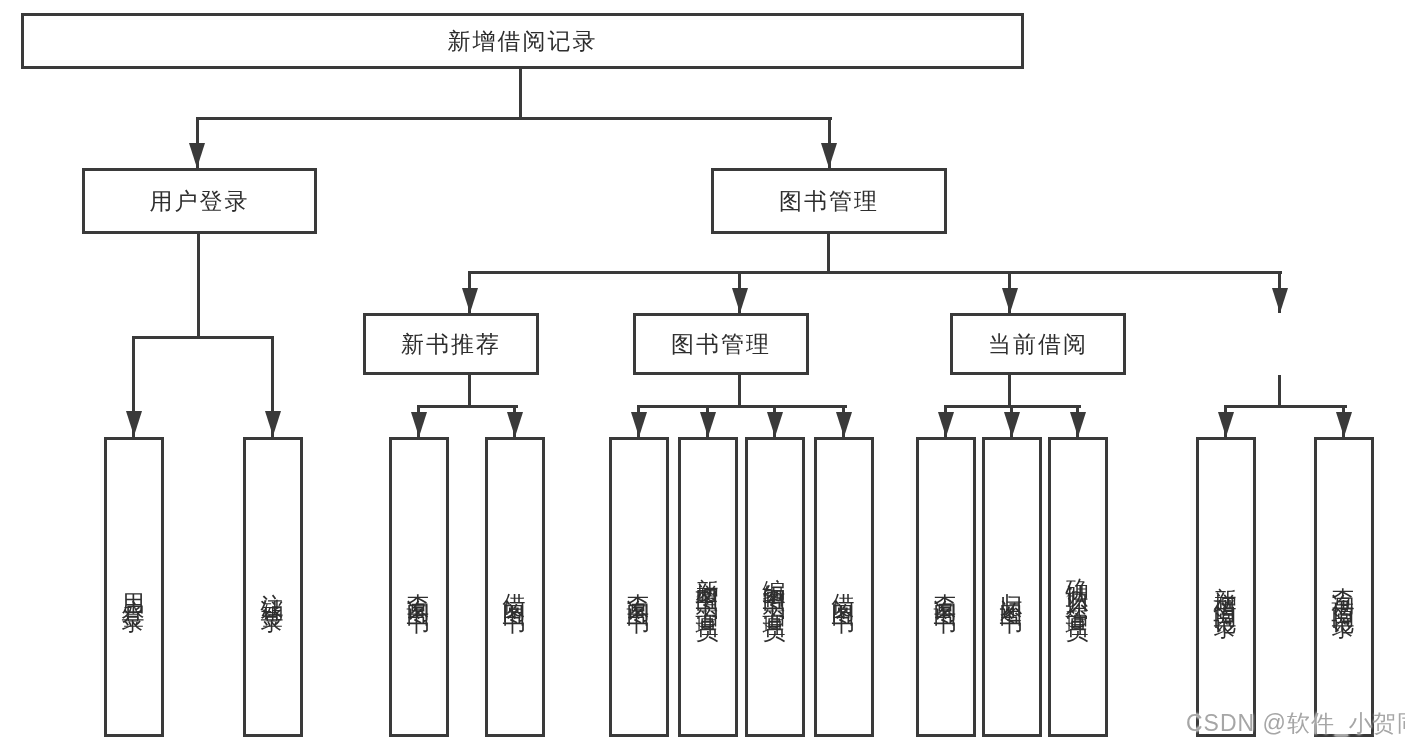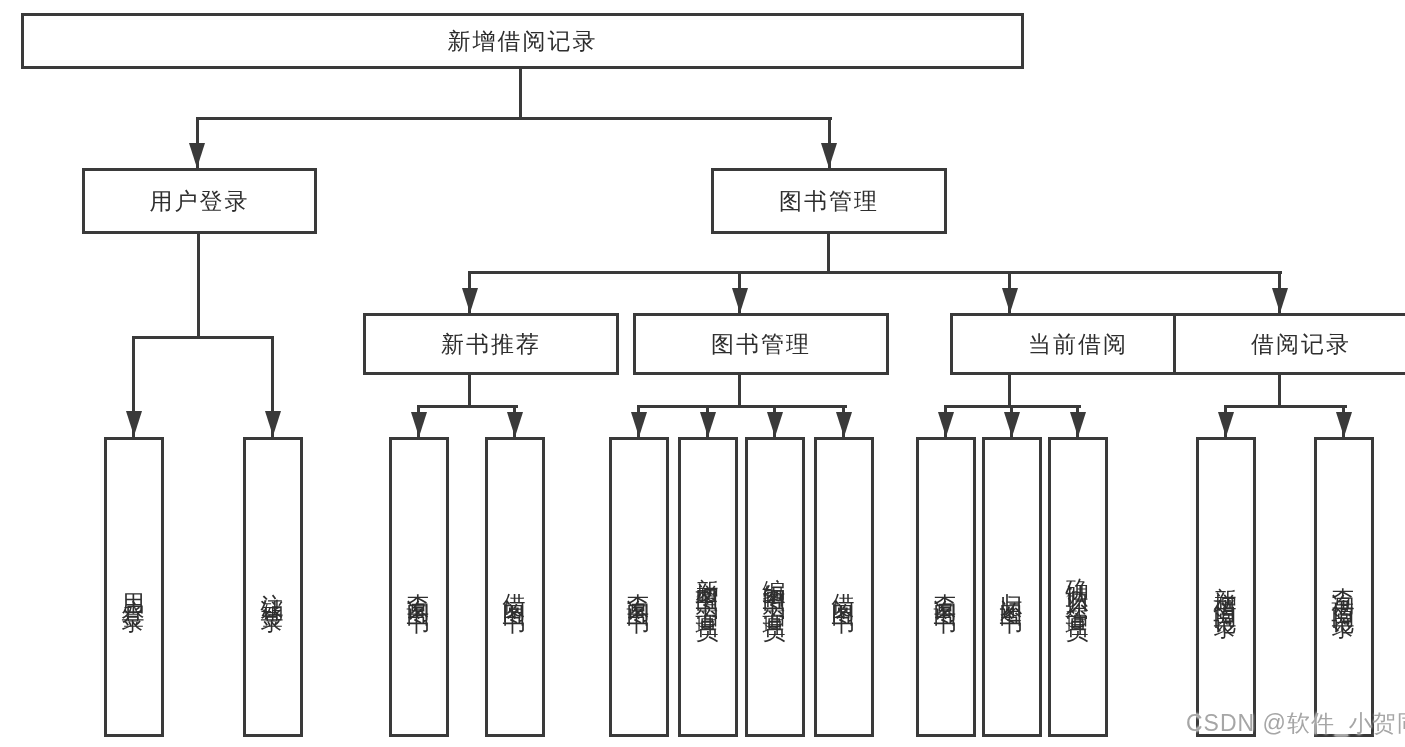--- a/index.html
+++ b/index.html
@@ -15,21 +15,21 @@
     overflow:hidden;color:var(--text);
   }
   
   .node{
     position:absolute;box-sizing:border-box;border:3px solid var(--line);
     background:var(--bg);display:flex;align-items:center;justify-content:center;
     font-size:23px;letter-spacing:2px;color:var(--text);white-space:nowrap;
   }
   .root{left:21px;top:13px;width:1003px;height:56px;}
   .lvl1{top:168px;height:66px;}
-  .lvl2{top:313px;height:62px;width:256px;}
+  .lvl2{top:313px;height:62px;width:176px;}
   .leaf{
     position:absolute;top:437px;height:300px;width:60px;box-sizing:border-box;
     border:3px solid var(--line);background:var(--bg);
     display:flex;align-items:center;justify-content:center;
     writing-mode:vertical-rl;text-orientation:mixed;
     font-size:23px;letter-spacing:6px;color:var(--text);
   }
   
   .vline{position:absolute;width:3px;background:var(--line);}
   .hline{position:absolute;height:3px;background:var(--line);}
@@ -75,21 +75,20 @@
   <div class="vline" style="left:738px;top:271px;height:42px;"></div>
   <div class="arrow" style="left:732px;top:288px;"></div>
   <div class="vline" style="left:1008px;top:271px;height:42px;"></div>
   <div class="arrow" style="left:1002px;top:288px;"></div>
   <div class="vline" style="left:1278px;top:271px;height:42px;"></div>
   <div class="arrow" style="left:1272px;top:288px;"></div>
 
   <div class="node lvl2" style="left:363px;">新书推荐</div>
   <div class="node lvl2" style="left:633px;">图书管理</div>
   <div class="node lvl2" style="left:902px;margin-left:48px;">当前借阅</div>
-  <div class="node lvl2" style="left:1173px;">借阅记录</div>
 
   <div class="vline" style="left:468px;top:375px;height:32px;"></div>
   <div class="hline" style="left:417px;top:405px;width:101px;"></div>
   <div class="vline" style="left:417px;top:405px;height:32px;"></div>
   <div class="arrow" style="left:411px;top:412px;"></div>
   <div class="vline" style="left:513px;top:405px;height:32px;"></div>
   <div class="arrow" style="left:507px;top:412px;"></div>
 
   <div class="vline" style="left:738px;top:375px;height:32px;"></div>
   <div class="hline" style="left:637px;top:405px;width:210px;"></div>

